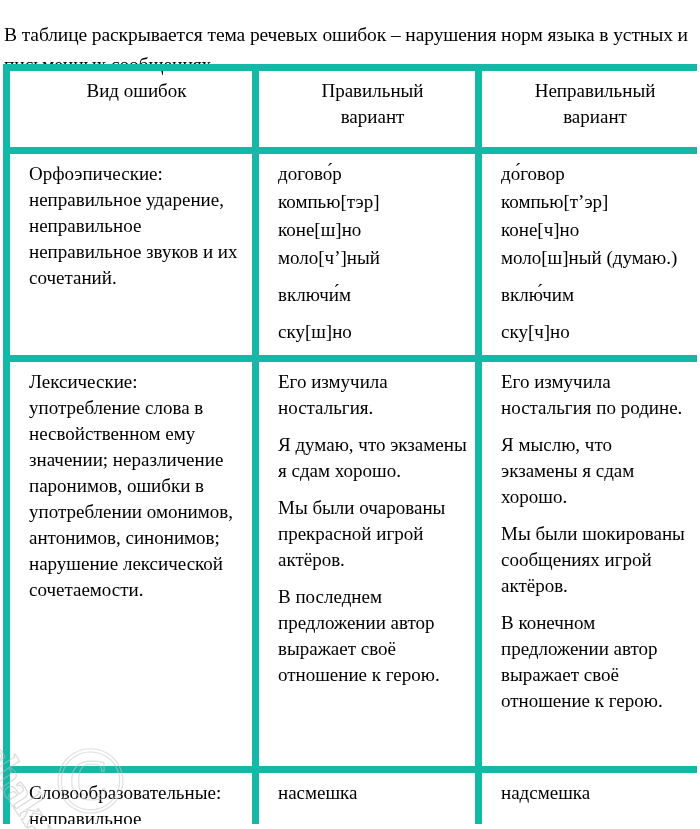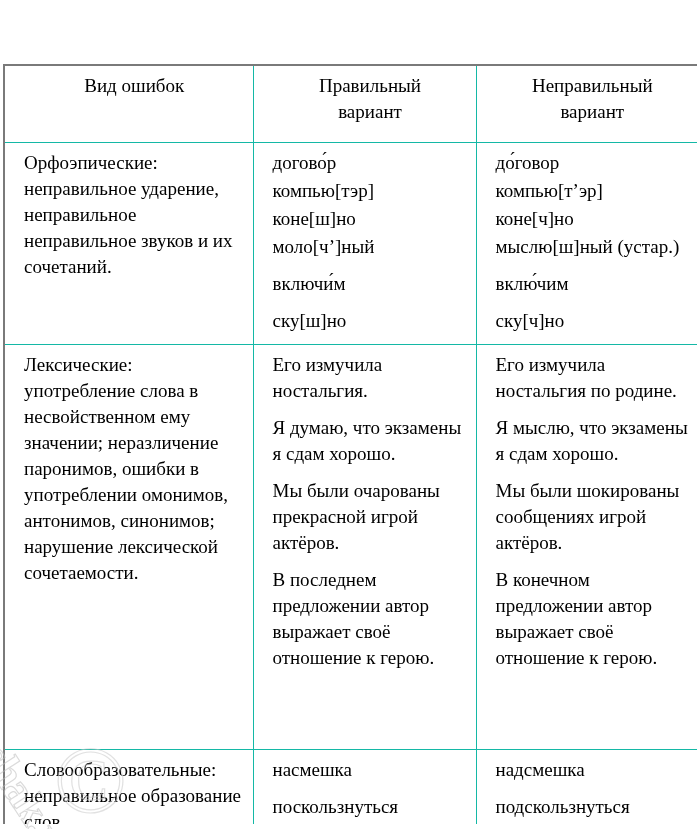--- a/index.html
+++ b/index.html
@@ -51,21 +51,21 @@
     table-layout: fixed;
     width: 694px;
     border: 2px solid #7a7a7a;
   }
   table.errors col.c1 { width: 249px; }
   table.errors col.c2 { width: 223px; }
   table.errors col.c3 { width: 222px; }
 
   table.errors td,
   table.errors th {
-    border: 1px solid #14b8a6;
+    border: 7px solid #14b8a6;
     vertical-align: top;
     padding: 7px 8px 8px 19px;
     font-weight: normal;
     font-size: 19px;
     line-height: 26px;
   }
 
   thead th {
     text-align: center;
     vertical-align: middle;
@@ -130,20 +130,21 @@
     color: transparent;
     -webkit-text-stroke: 1.2px #c9c9c9;
     font-family: "Liberation Serif", "DejaVu Serif", serif;
   }
 </style>
 </head>
 <body>
 
 <div class="page">
 
+  <p class="intro">В таблице раскрывается тема речевых ошибок – нарушения норм языка в устных и письменных сообщениях.</p>
 
   <div class="tbl-wrap">
     <table class="errors">
       <colgroup>
         <col class="c1">
           <col class="c2">
           <col class="c3">
       </colgroup>
       <thead>
         <tr>
@@ -169,21 +170,21 @@
             <span class="vline">компью[тэр]</span>
             <span class="vline">коне[ш]но</span>
             <span class="vline spaced">моло[ч’]ный</span>
             <span class="vline spaced">включи́м</span>
             <span class="vline">ску[ш]но</span>
           </td>
           <td class="variants">
             <span class="vline">до́говор</span>
             <span class="vline">компью[т’эр]</span>
             <span class="vline">коне[ч]но</span>
-            <span class="vline spaced">мыслю[ш]ный (устар.)</span>
+            <span class="vline spaced">моло[ш]ный (думаю.)</span>
             <span class="vline spaced">вклю́чим</span>
             <span class="vline">ску[ч]но</span>
           </td>
         </tr>
 
         <tr class="row-leks">
           <td class="desc">Лексические: употребление слова в несвойственном ему значении; неразличение паронимов, ошибки в употреблении омонимов, антонимов, синонимов; нарушение лексической сочетаемости.</td>
           <td class="variants">
             <span class="sent">Его измучила ностальгия.</span>
             <span class="sent">Я думаю, что экзамены я сдам хорошо.</span>

